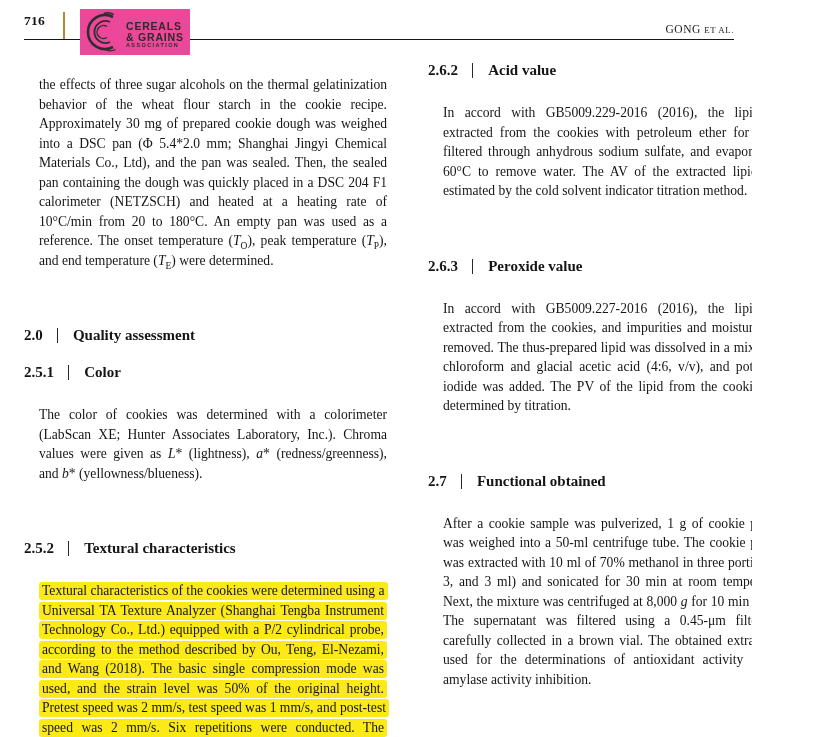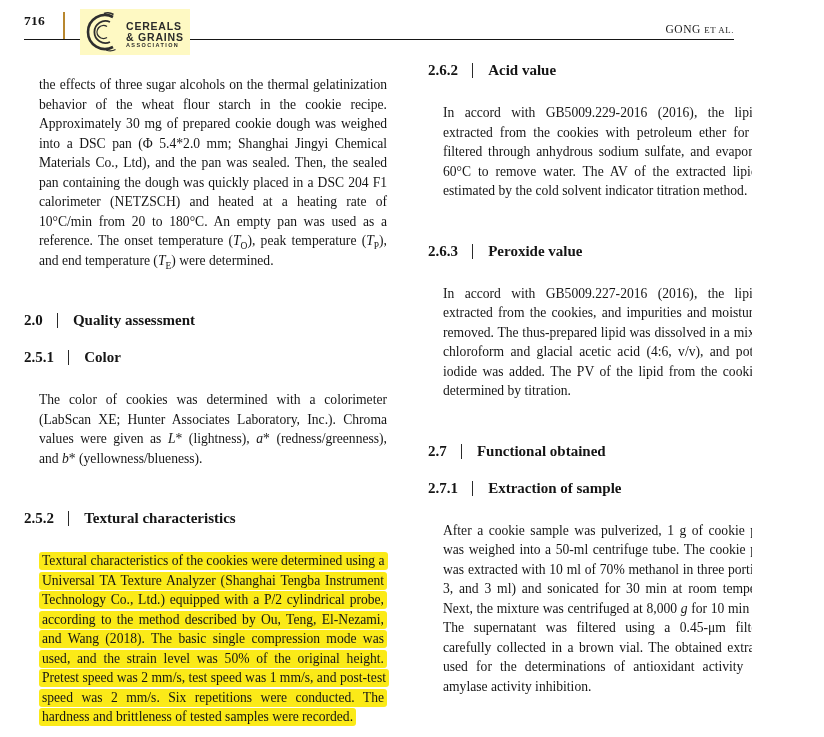--- a/index.html
+++ b/index.html
@@ -23,21 +23,21 @@
     width: 2px; height: 28px;
     background: var(--accent, #b8872f);
   }
   .header-rule {
     position: absolute; top: 39px; left: 0; right: 0;
     height: 0; border-top: 1.6px solid #161616;
   }
   .logo {
     position: absolute; top: 9px; left: 56px;
     display: flex; align-items: center;
-    background: #fef9c3; padding: 0 6px 0 0; z-index: 2;
+    background: #ec4899; padding: 0 6px 0 0; z-index: 2;
   }
   .logo-mark { width: 44px; height: 46px; flex: 0 0 auto; }
   .logo-text {
     font-family: "Liberation Sans", sans-serif;
     color: #2b2b2b; line-height: 1.02; margin-left: 2px; padding-top: 6px;
   }
   .logo-line { font-size: 10.5px; font-weight: 600; letter-spacing: 0.8px; }
   .logo-sub  { font-size: 5.5px; font-weight: 600; letter-spacing: 1.4px; margin-top: 1px; }
   .running-head {
     position: absolute; top: 23px; right: 0;
@@ -61,21 +61,21 @@
     margin: 0;
     font-size: 15px; font-weight: bold;
     line-height: 21px; white-space: nowrap;
     display: flex; align-items: center;
   }
   .sec-num { flex: 0 0 auto; }
   .sec-bar {
     flex: 0 0 auto; width: 1.2px; height: 15px;
     background: #2a2a2a; margin: 0 15px 0 14px;
   }
-  .mt-after-para { margin-top: 40px; }
+  .mt-after-para { margin-top: 55px; }
   .mt-after-sec  { margin-top: 16px; }
   .mt-p          { margin-top: 22px; }
   .hl {
     background: var(--highlight, #fbea18);
     padding: 1px 3px 2px 3px;
     border-radius: 3px;
     -webkit-box-decoration-break: clone;
     box-decoration-break: clone;
   }
 </style>
@@ -154,23 +154,18 @@
       </h2>
 
       <p class="para mt-p">In accord with GB5009.227-2016 (2016), the lipid was extracted from the cookies, and impurities and moisture were removed. The thus-prepared lipid was dissolved in a mixture of chloroform and glacial acetic acid (4:6, v/v), and potassium iodide was added. The PV of the lipid from the cookies was determined by titration.</p>
 
       <h2 class="sec mt-after-para">
         <span class="sec-num">2.7</span>
         <span class="sec-bar"></span>
         <span class="sec-title">Functional obtained</span>
       </h2>
 
-      <h2 class="sec mt-after-sec">
-        <span class="sec-num">2.7.1</span>
-        <span class="sec-bar"></span>
-        <span class="sec-title">Extraction of sample</span>
-      </h2>
 
       <p class="para mt-p">After a cookie sample was pulverized, 1 g of cookie powder was weighed into a 50-ml centrifuge tube. The cookie powder was extracted with 10 ml of 70% methanol in three portions (4, 3, and 3 ml) and sonicated for 30 min at room temperature. Next, the mixture was centrifuged at 8,000 <i>g</i> for 10 min at 4°C. The supernatant was filtered using a 0.45-μm filter and carefully collected in a brown vial. The obtained extract was used for the determinations of antioxidant activity and α-amylase activity inhibition.</p>
     </div>
 
   </div>
 </div>
 
 </body></html>

